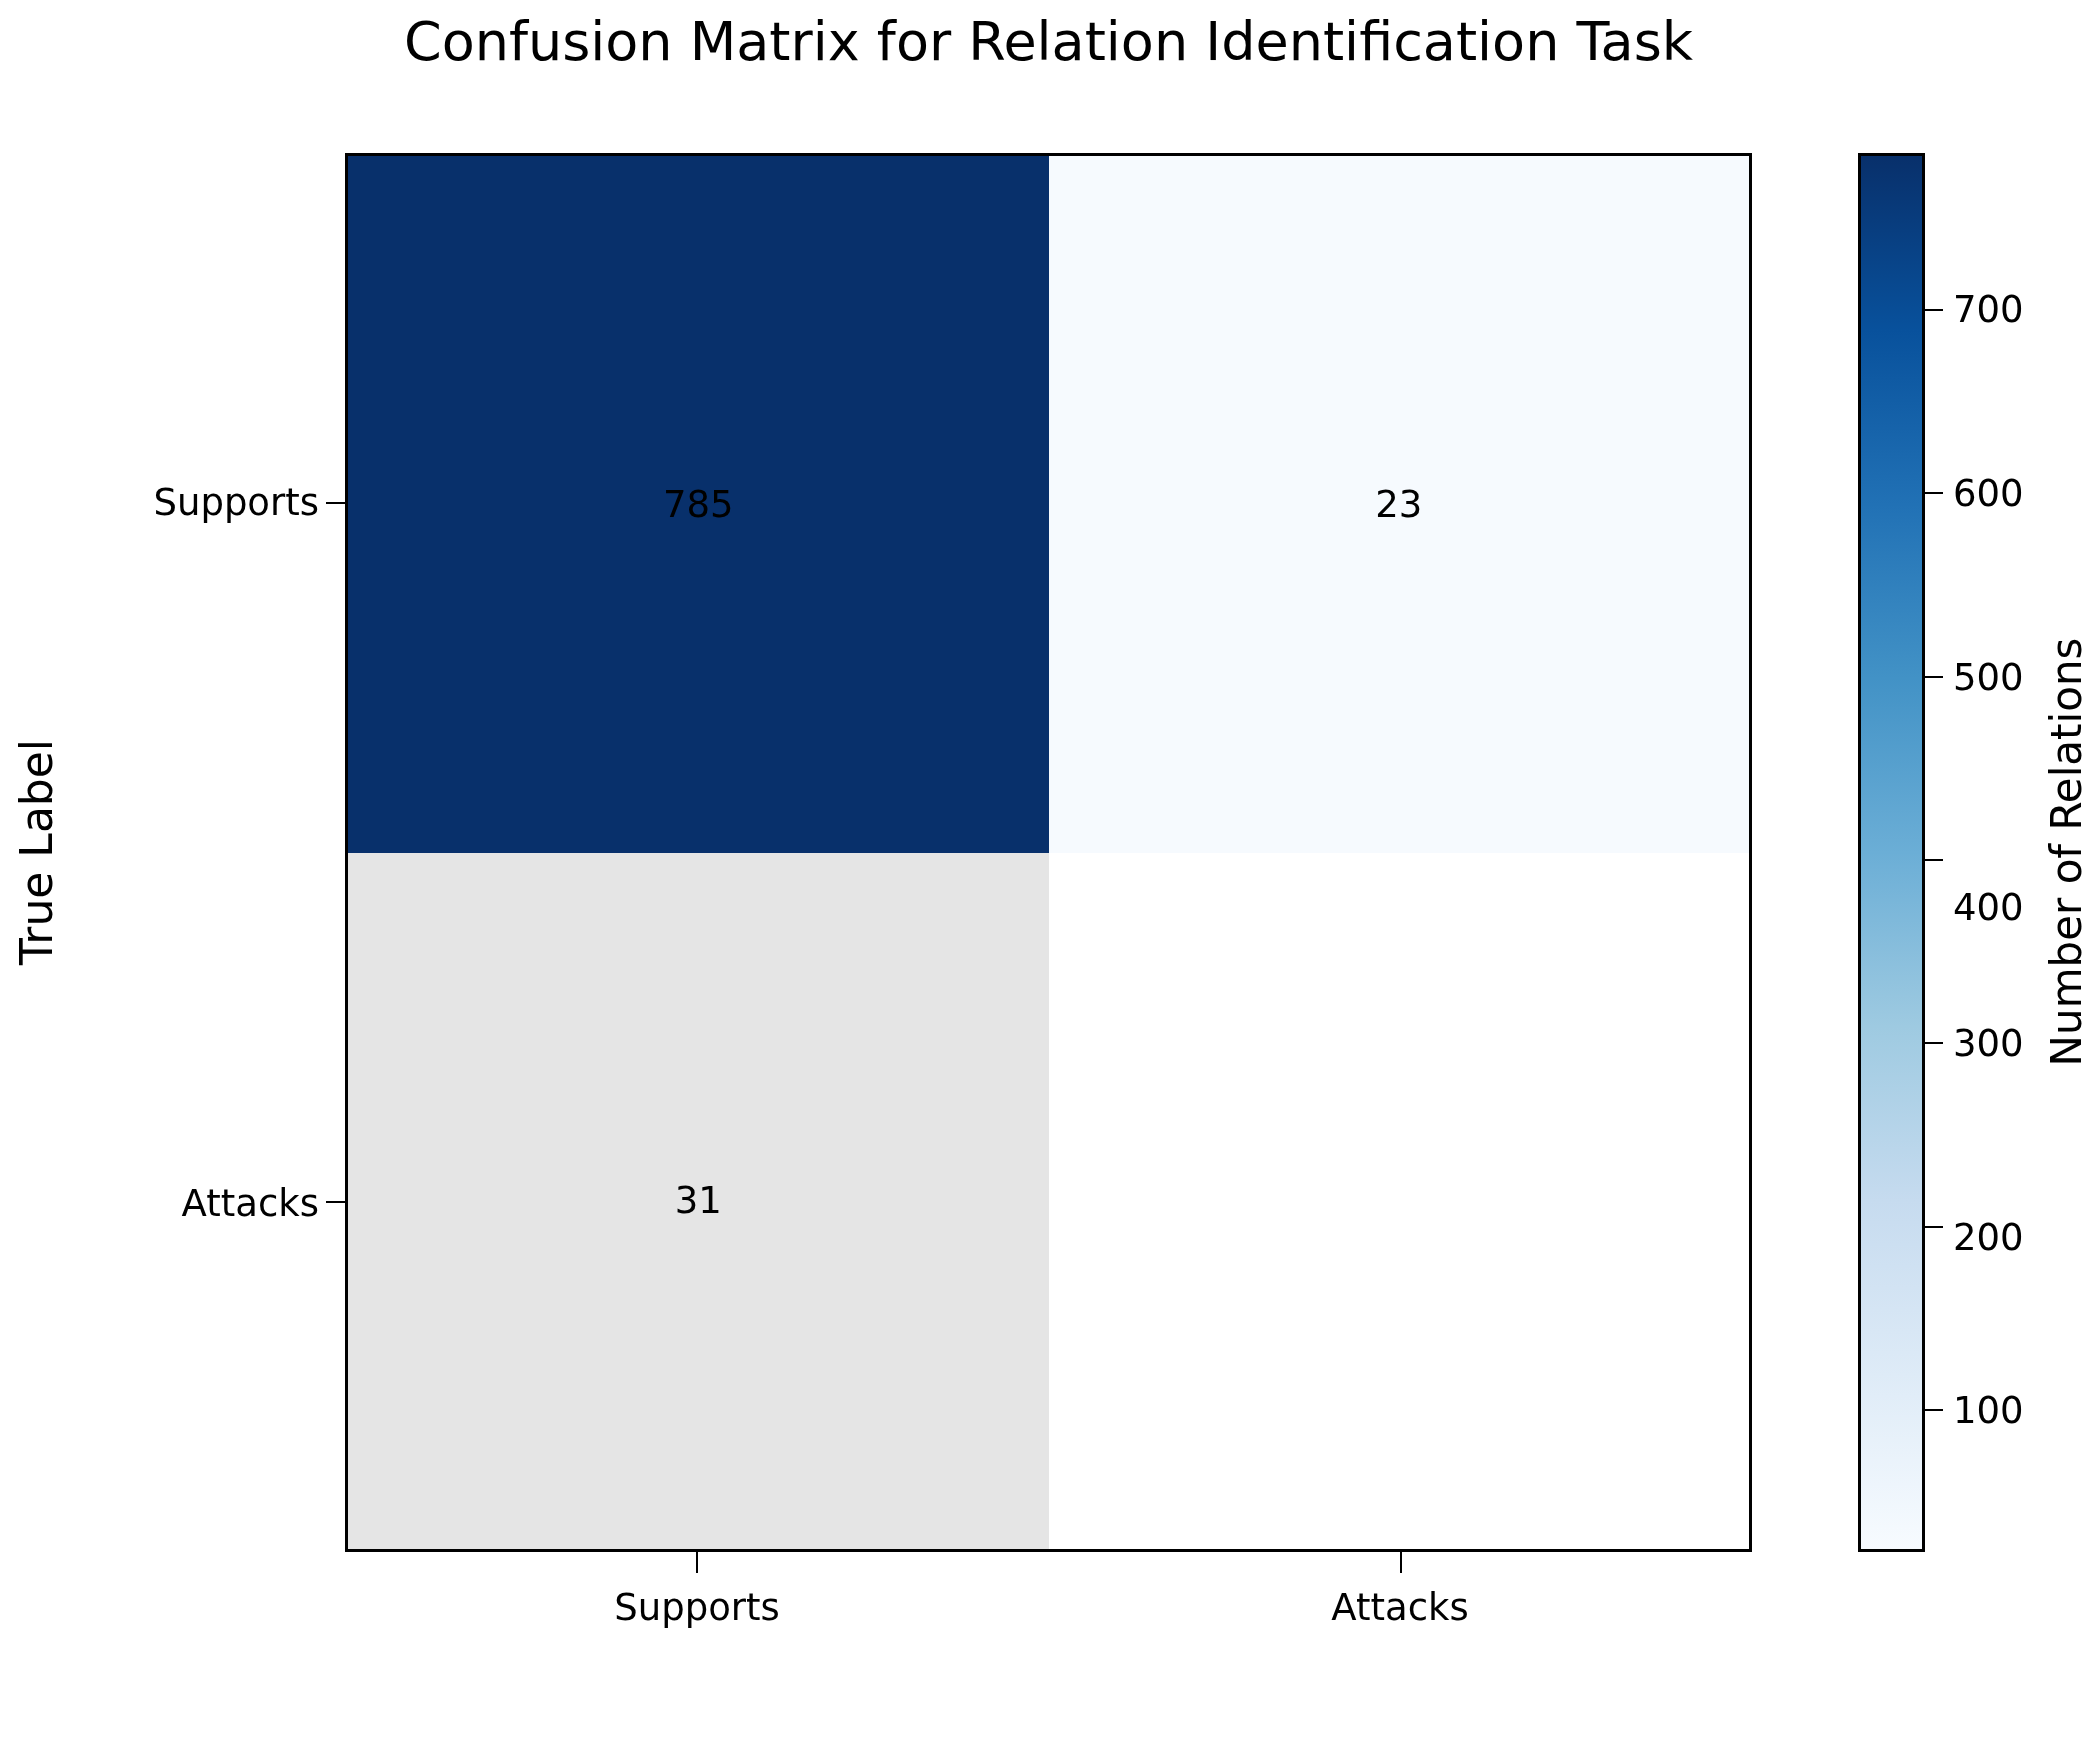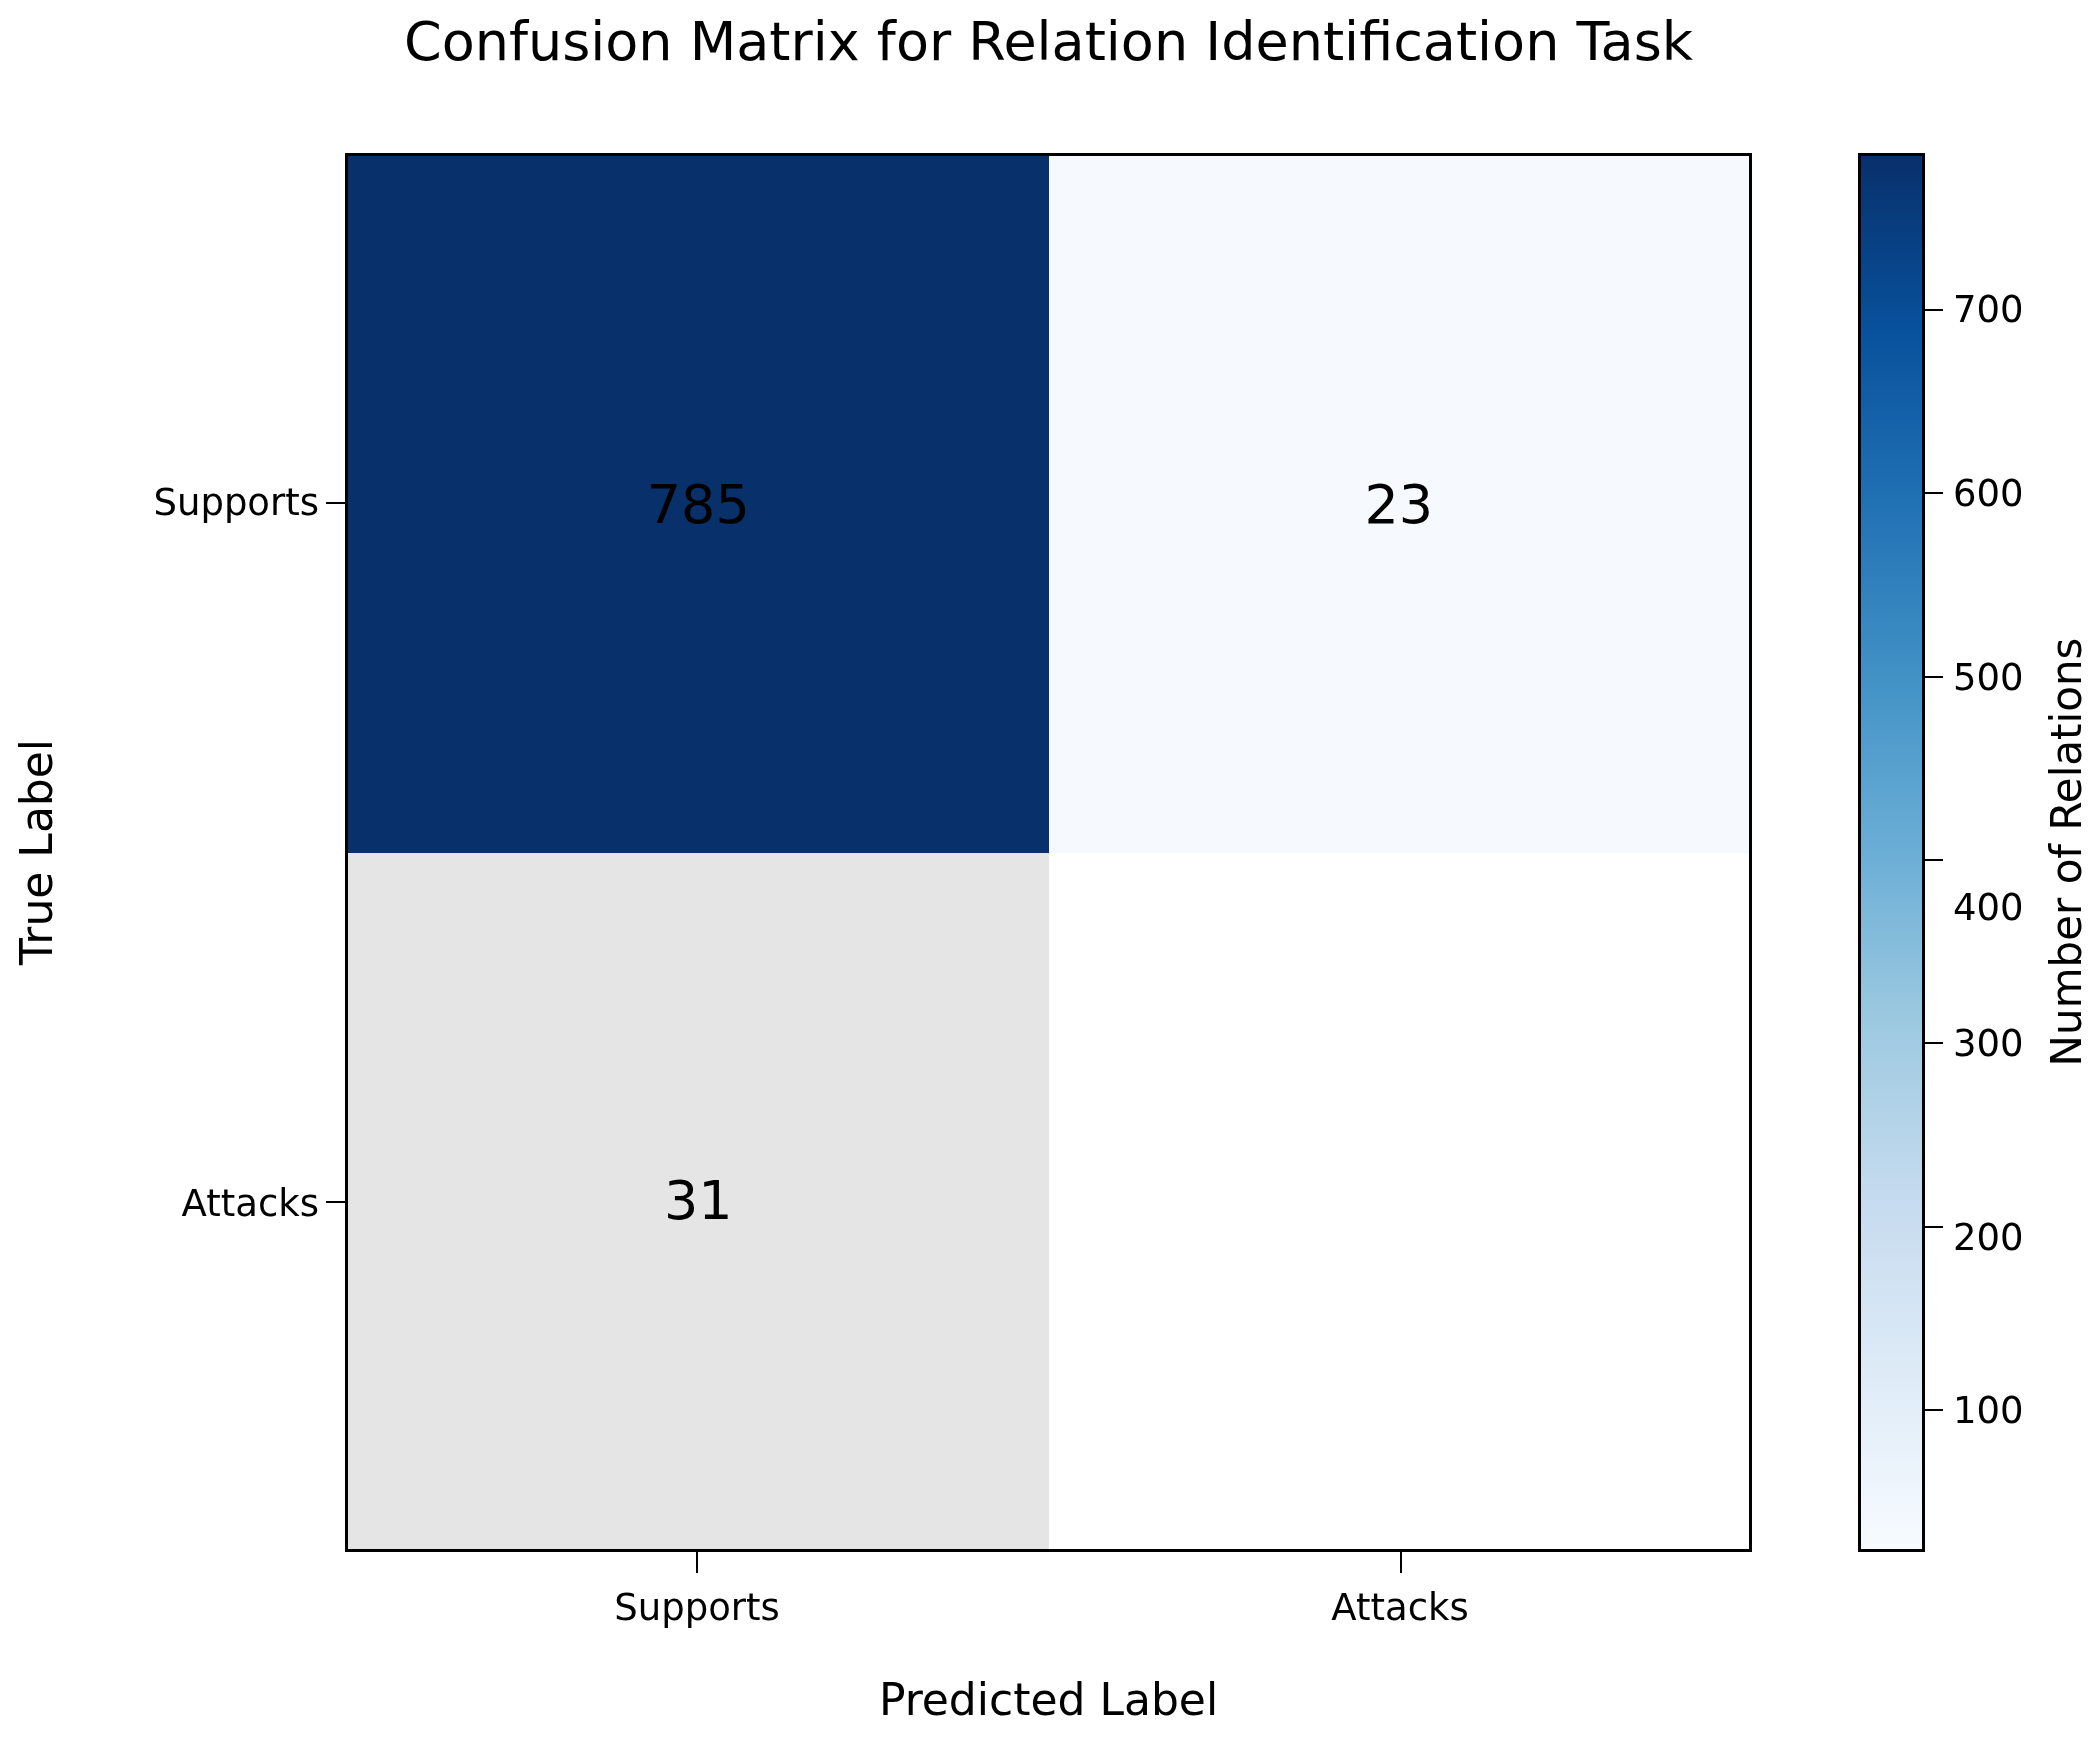--- a/index.html
+++ b/index.html
@@ -35,21 +35,21 @@
     box-sizing: border-box;
     border: 3.3px solid #000000;
     display: grid;
     grid-template-columns: 1fr 1fr;
     grid-template-rows: 1fr 1fr;
   }
   .cell {
     display: flex;
     align-items: center;
     justify-content: center;
-    font-size: 54px;
+    font-size: 37px;
     color: #000000;
   }
   .tick-mark-h {
     position: absolute;
     height: 2.4px;
     background: #000000;
   }
   .tick-mark-v {
     position: absolute;
     width: 2.4px;
@@ -141,21 +141,20 @@
 
   <div class="ytick-label" style="top:502px;">Supports</div>
   <div class="ytick-label" style="top:1203px;">Attacks</div>
 
   <div class="tick-mark-v" style="left:696px; top:1552px; height:21px;"></div>
   <div class="tick-mark-v" style="left:1400px; top:1552px; height:21px;"></div>
 
   <div class="xtick-label" style="left:518px; top:1586px;">Supports</div>
   <div class="xtick-label" style="left:1221px; top:1586px;">Attacks</div>
 
-  <div class="xlabel">Predicted Label</div>
   <div class="ylabel">True Label</div>
 
   <div class="colorbar"></div>
 
   <div class="tick-mark-h" style="left:1923px; top:309px;  width:19.5px;"></div>
   <div class="tick-mark-h" style="left:1923px; top:492px;  width:19.5px;"></div>
   <div class="tick-mark-h" style="left:1923px; top:676px;  width:19.5px;"></div>
   <div class="tick-mark-h" style="left:1923px; top:859px; width:19.5px;"></div>
   <div class="tick-mark-h" style="left:1923px; top:1042px; width:19.5px;"></div>
   <div class="tick-mark-h" style="left:1923px; top:1226px; width:19.5px;"></div>

